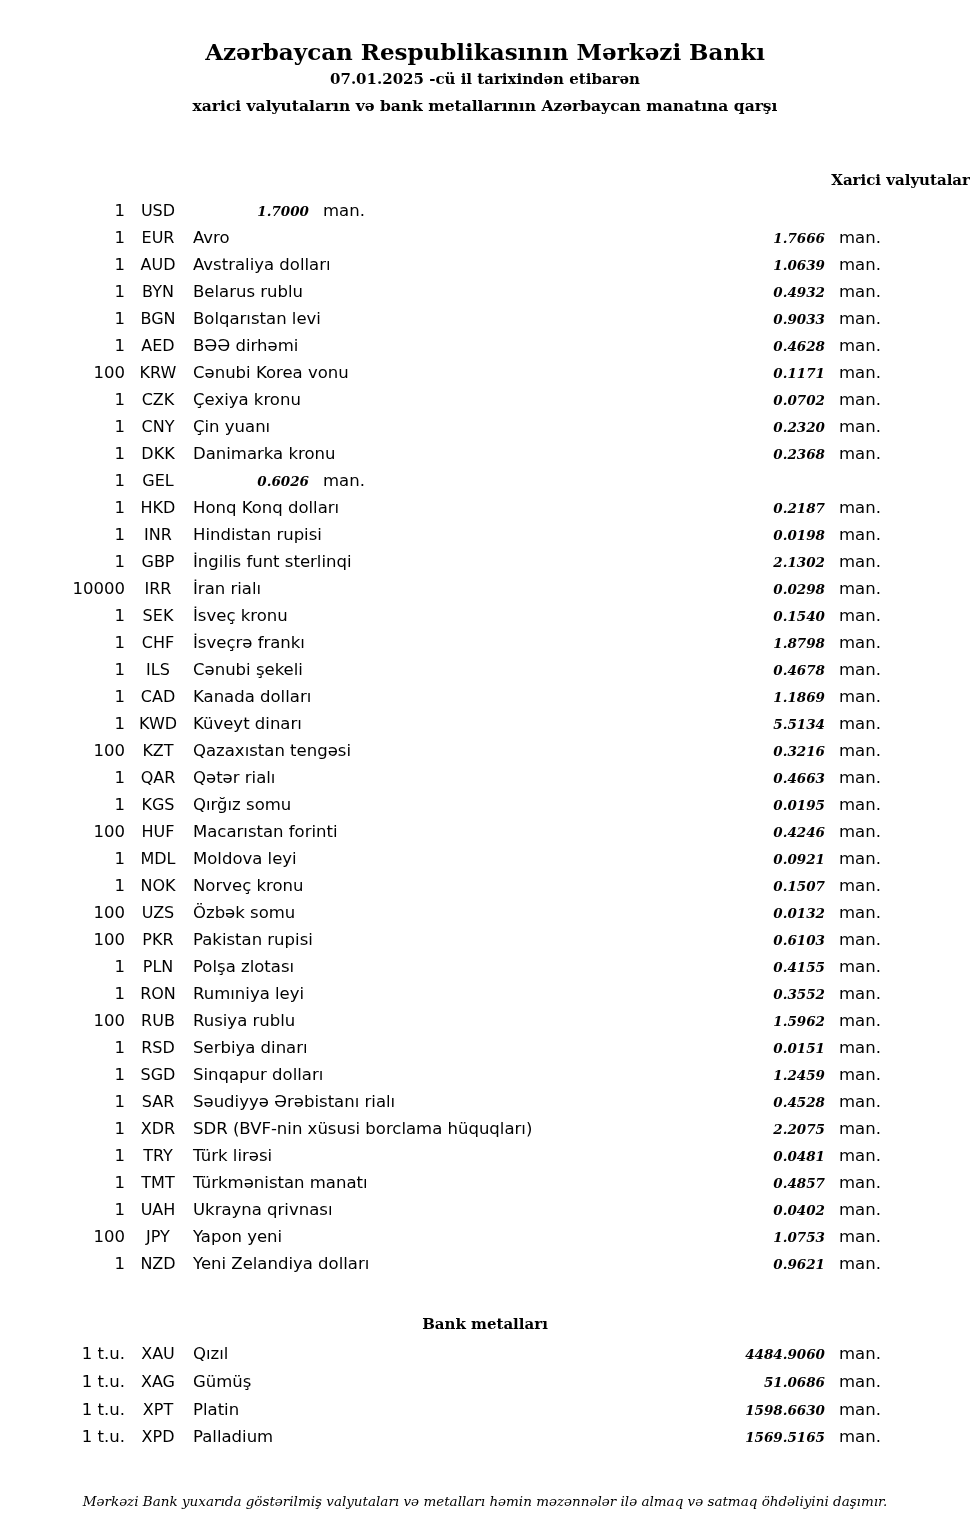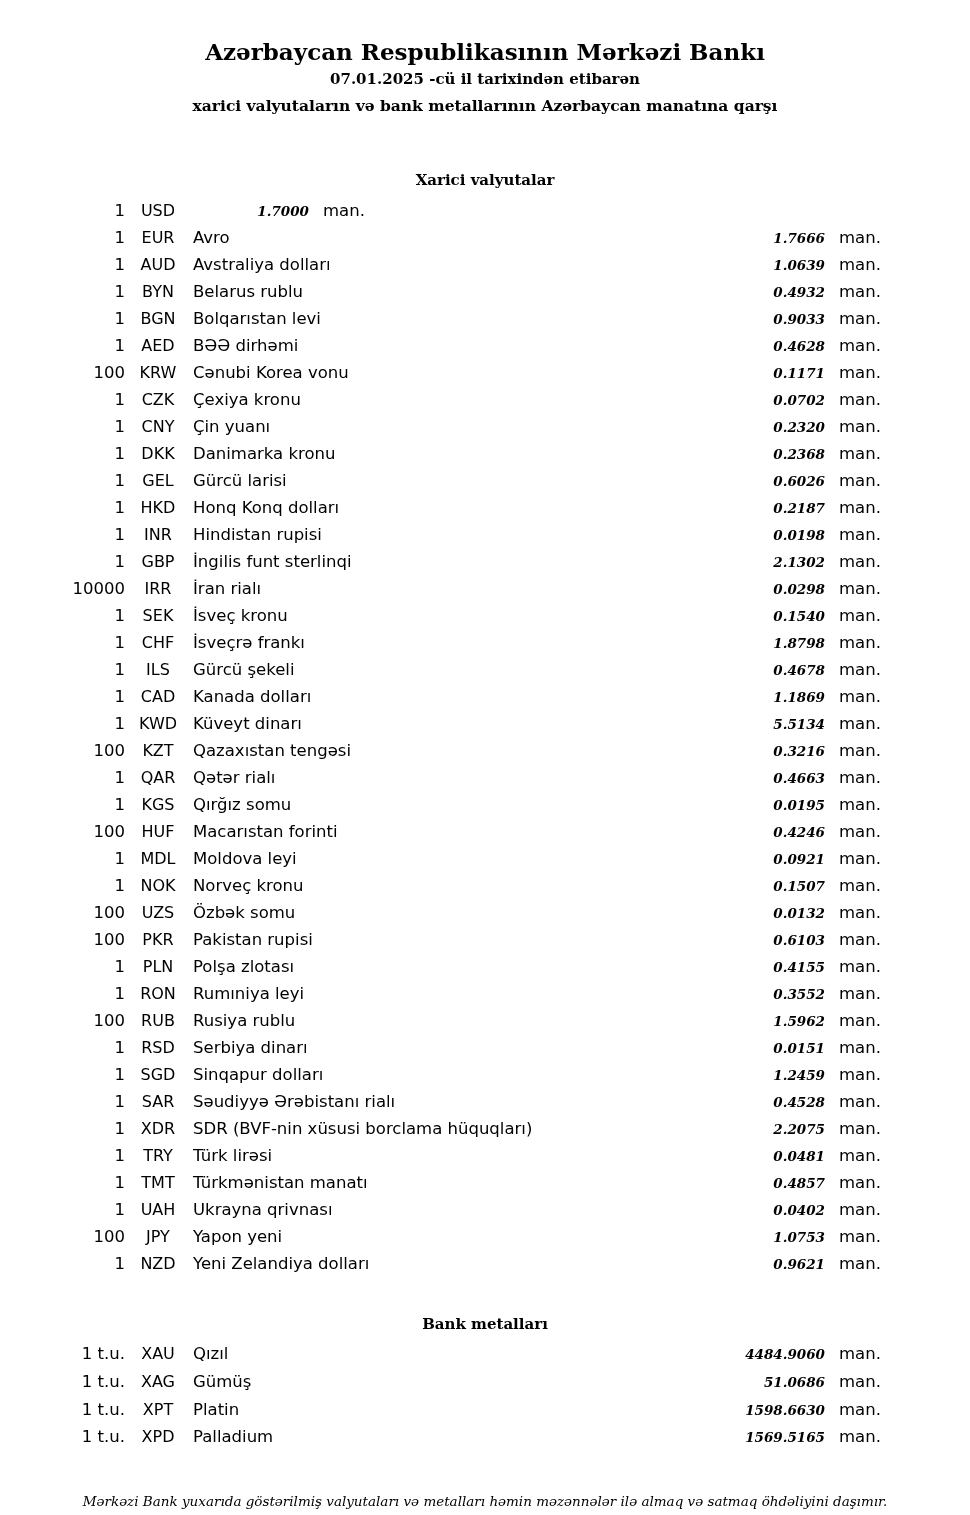--- a/index.html
+++ b/index.html
@@ -38,21 +38,21 @@
     font-size: 15.5px;
     margin-top: 7px;
   }
   .section-heading {
     text-align: center;
     font-family: "DejaVu Serif", serif;
     font-weight: bold;
     font-size: 15px;
     line-height: 19px;
   }
-  .currencies-heading { margin-top: 56px; }
+  .currencies-heading { margin-top: 56px; text-align: right; }
   .metals-heading { margin-top: 38px; }
   .rows { margin-top: 7px; }
   .metal-rows { margin-top: 6px; }
   .row {
     display: flex;
     align-items: baseline;
     height: 27px;
     line-height: 27px;
     padding-right: 84px;
   }
@@ -193,21 +193,20 @@
         <span class="qty">1</span>
         <span class="code">DKK</span>
         <span class="name">Danimarka kronu</span>
         <span class="rate">0.2368</span>
         <span class="man">man.</span>
       </div>
 
       <div class="row">
         <span class="qty">1</span>
         <span class="code">GEL</span>
-        <span class="name">Gürcü larisi</span>
         <span class="rate">0.6026</span>
         <span class="man">man.</span>
       </div>
 
       <div class="row">
         <span class="qty">1</span>
         <span class="code">HKD</span>
         <span class="name">Honq Konq dolları</span>
         <span class="rate">0.2187</span>
         <span class="man">man.</span>
@@ -249,21 +248,21 @@
         <span class="qty">1</span>
         <span class="code">CHF</span>
         <span class="name">İsveçrə frankı</span>
         <span class="rate">1.8798</span>
         <span class="man">man.</span>
       </div>
 
       <div class="row">
         <span class="qty">1</span>
         <span class="code">ILS</span>
-        <span class="name">Gürcü şekeli</span>
+        <span class="name">Cənubi şekeli</span>
         <span class="rate">0.4678</span>
         <span class="man">man.</span>
       </div>
 
       <div class="row">
         <span class="qty">1</span>
         <span class="code">CAD</span>
         <span class="name">Kanada dolları</span>
         <span class="rate">1.1869</span>
         <span class="man">man.</span>

